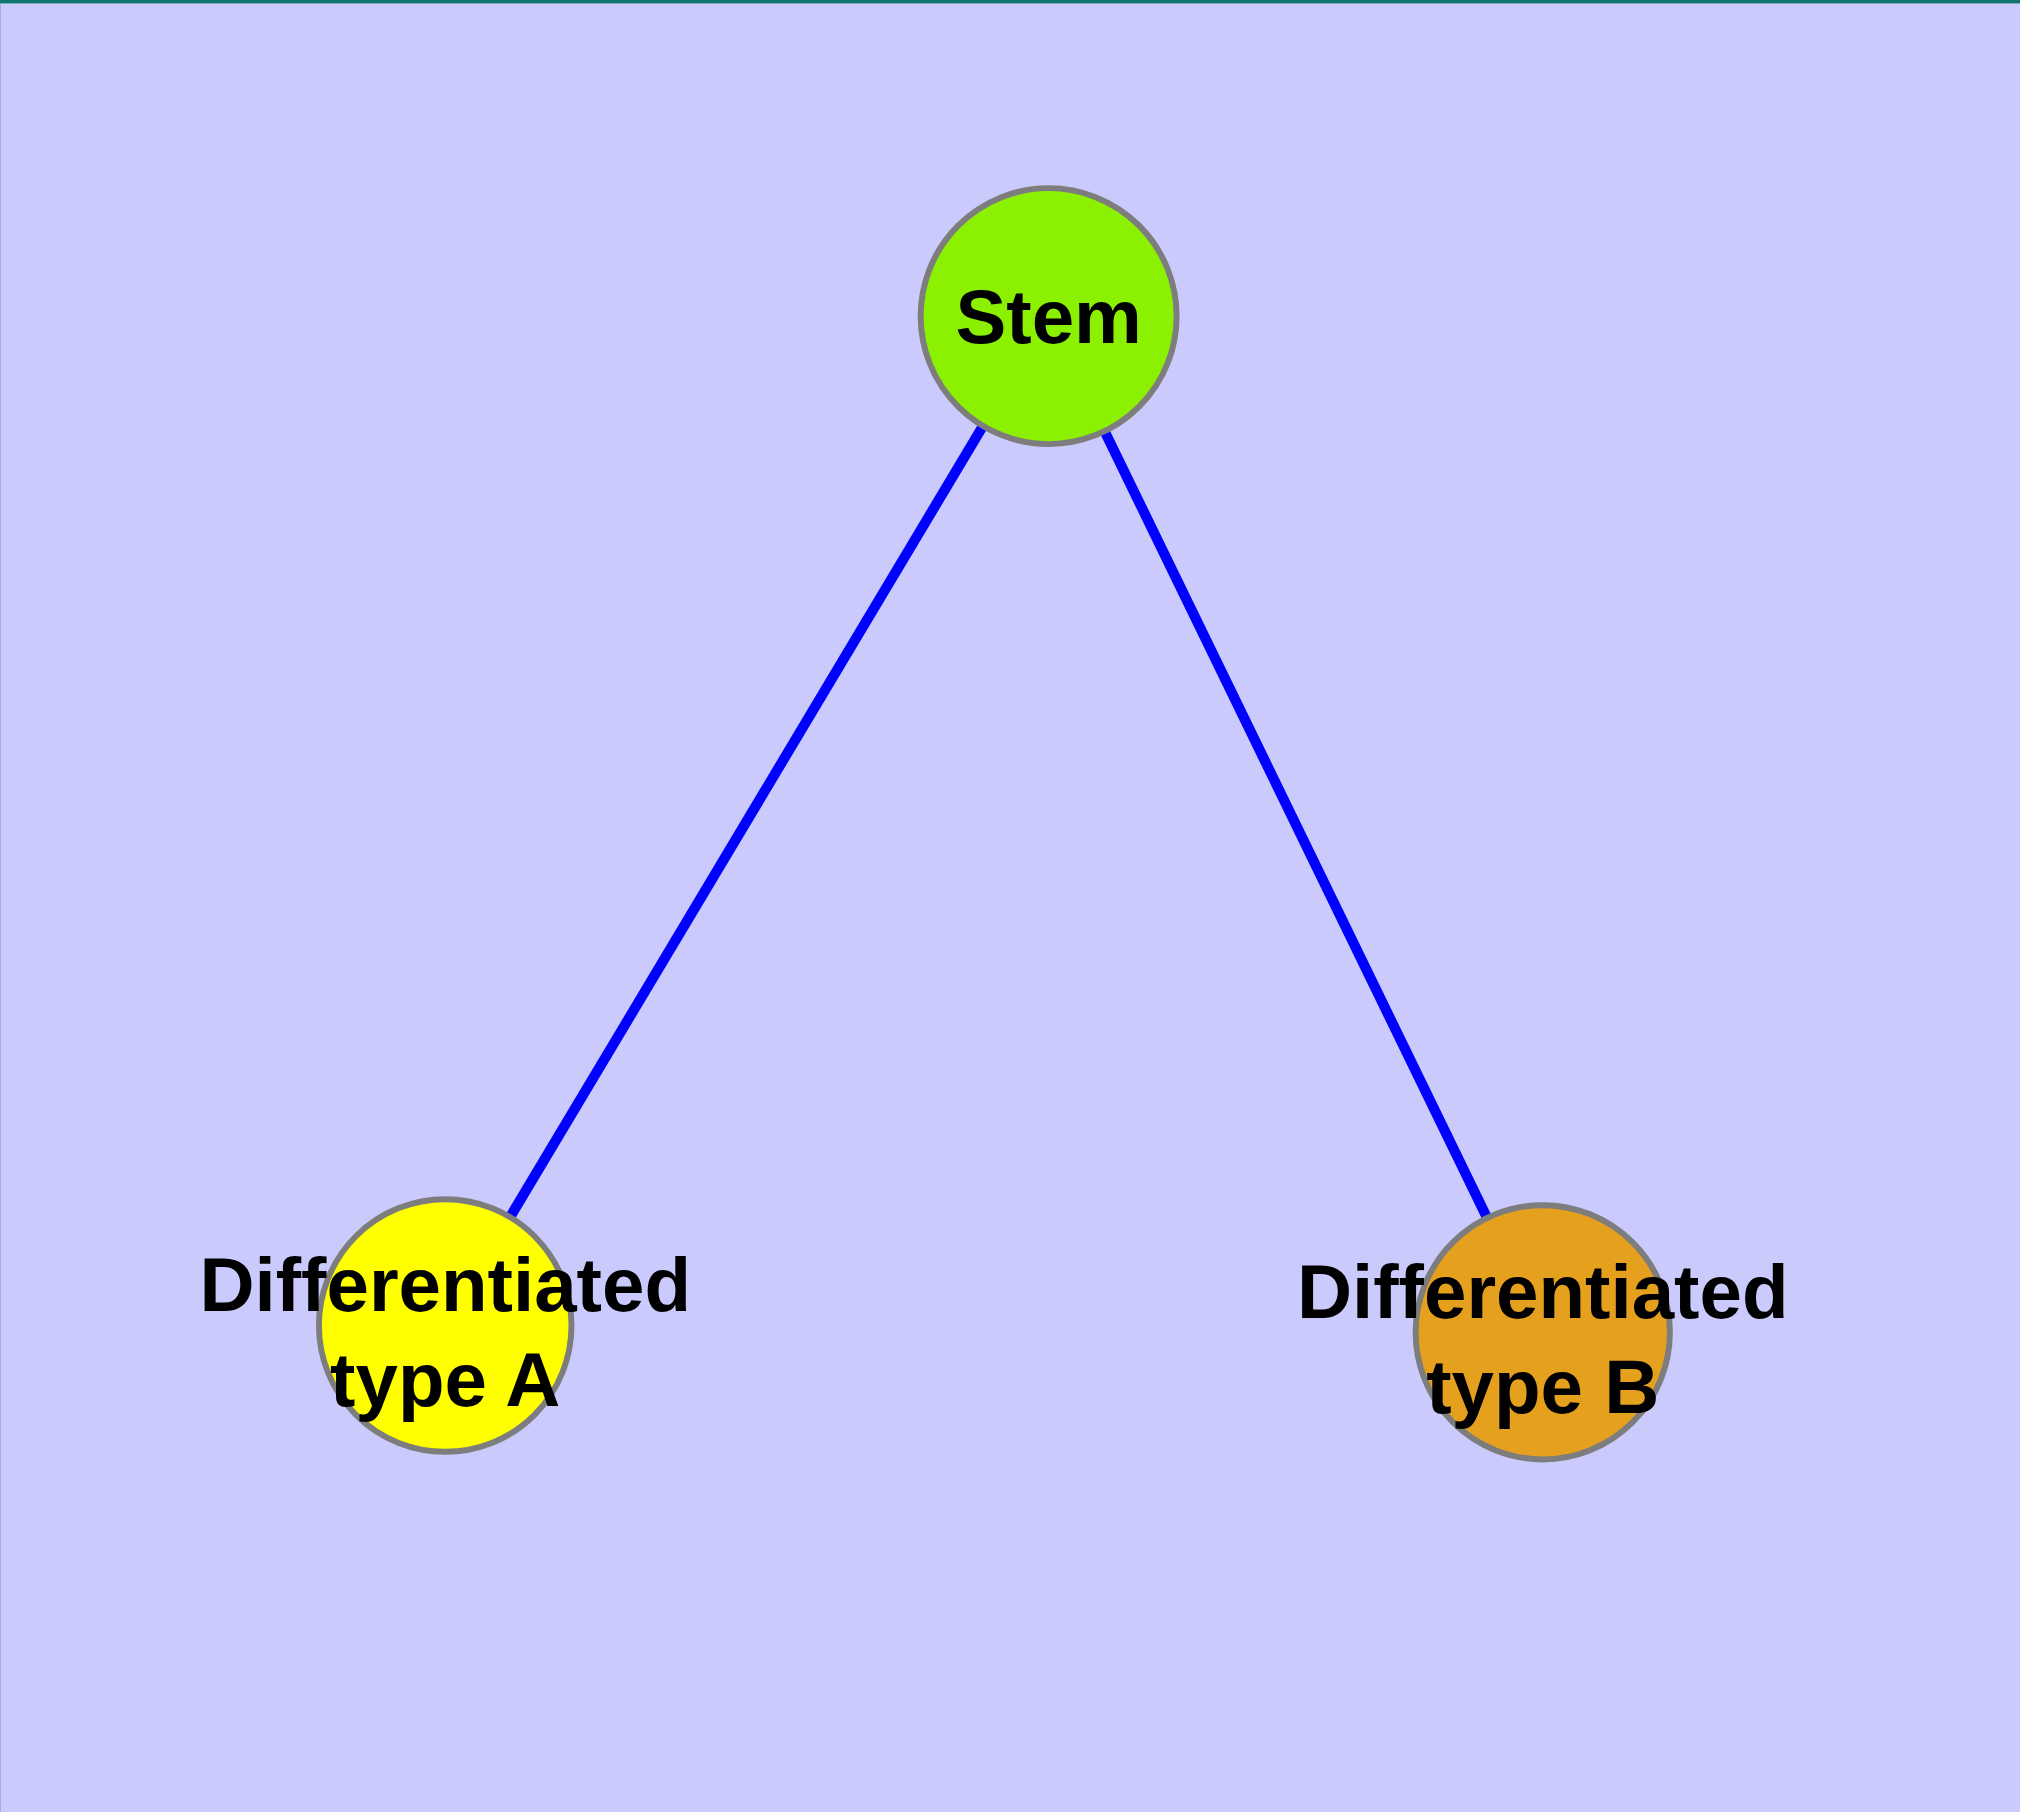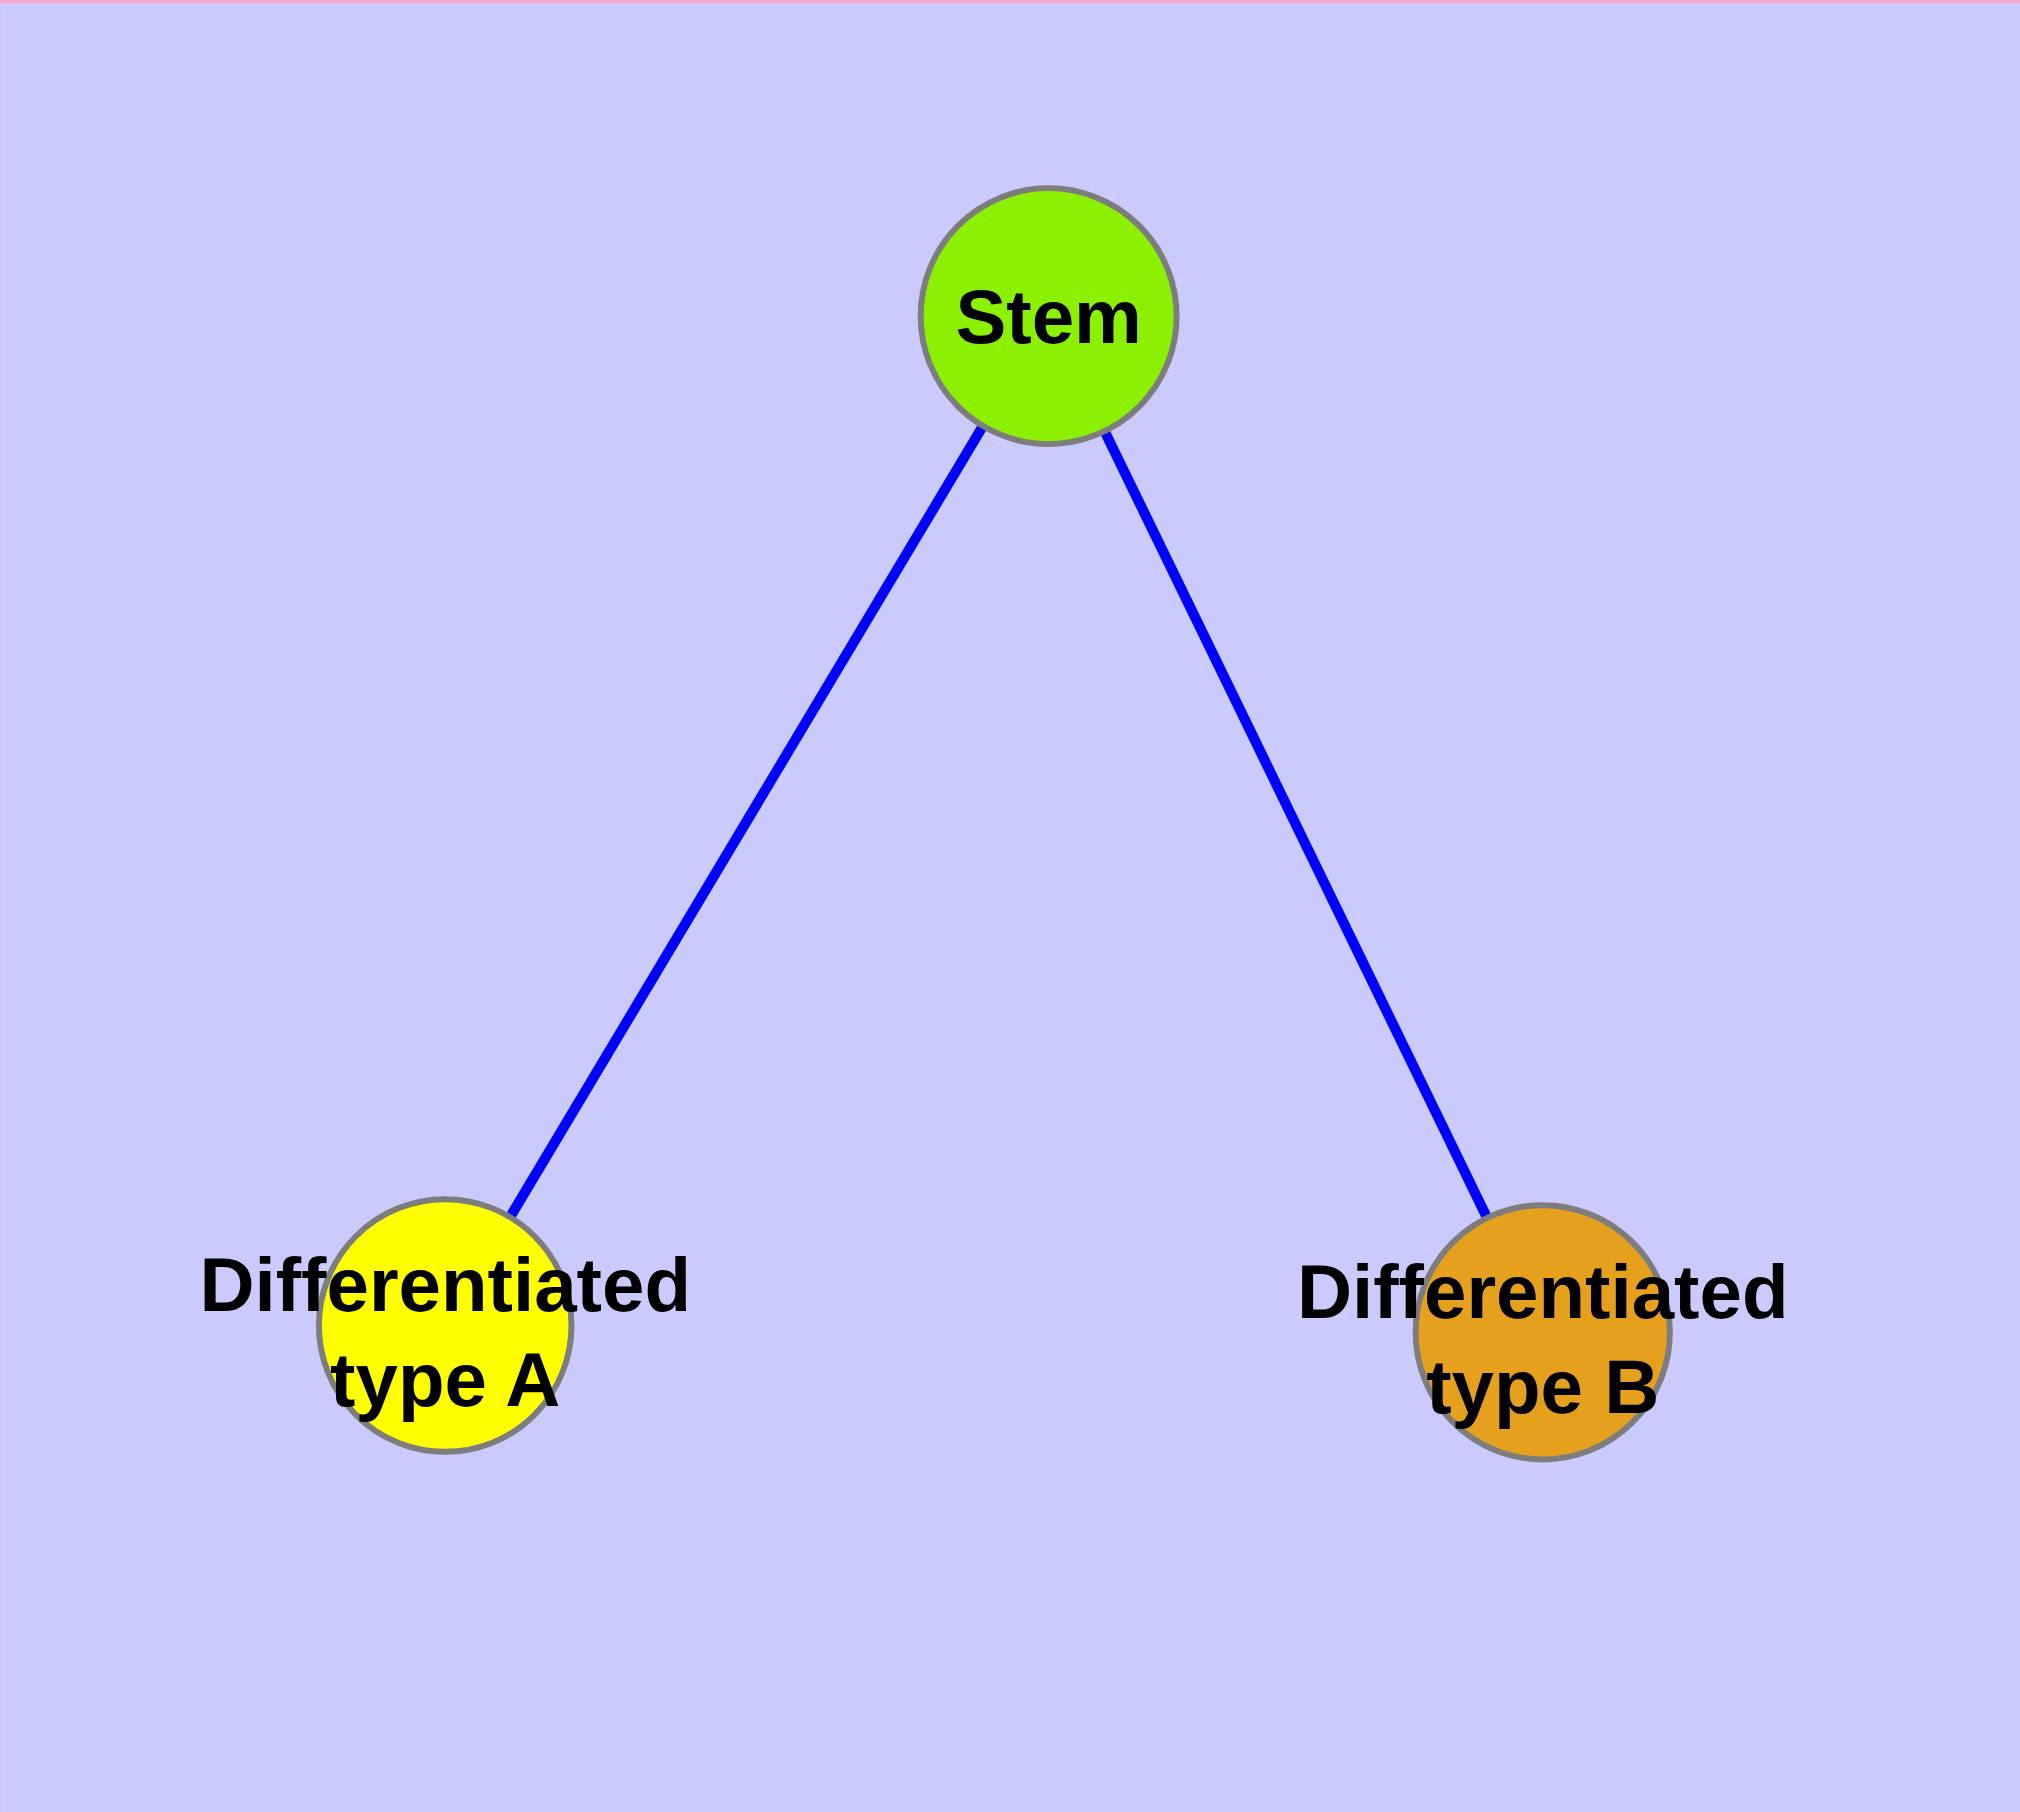--- a/index.html
+++ b/index.html
@@ -4,21 +4,21 @@
 <style>
   html, body {
     margin: 0;
     padding: 0;
     background: #ffffff;
   }
   .stage {
     position: relative;
     width: 2021px;
     height: 1812px;
-    background: #f9a8d4;
+    background: #0f766e;
     overflow: hidden;
   }
   .stage svg {
     display: block;
     width: 2021px;
     height: 1812px;
   }
   .node-circle {
     stroke-width: 7px;
   }

